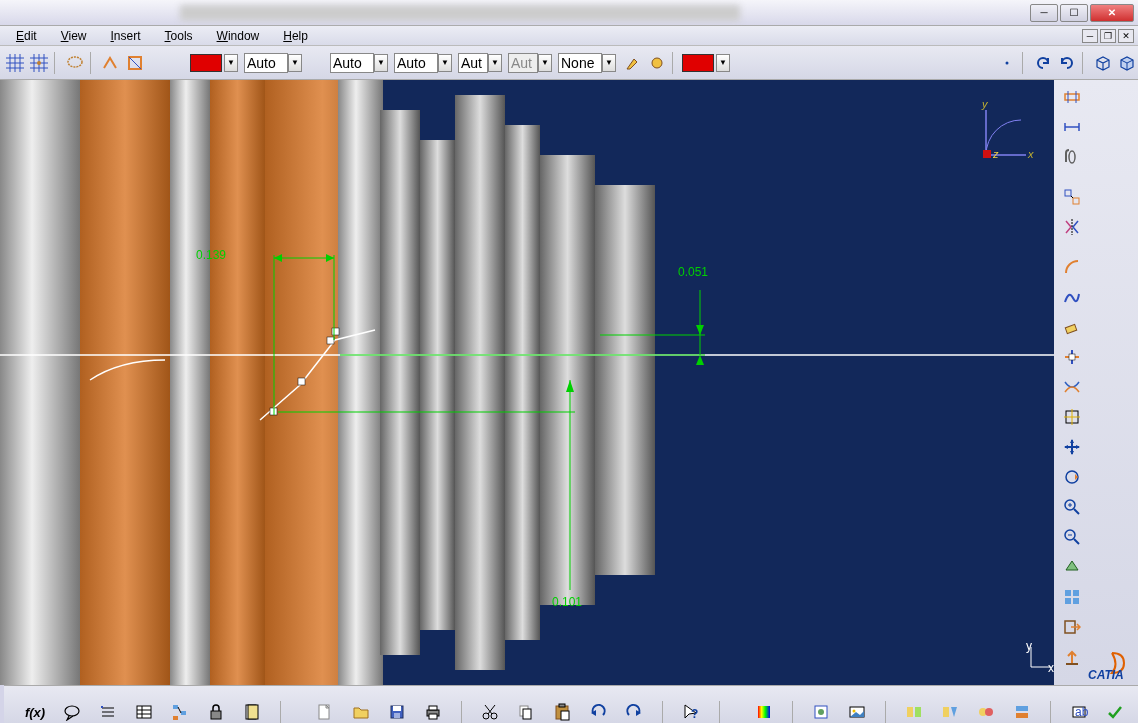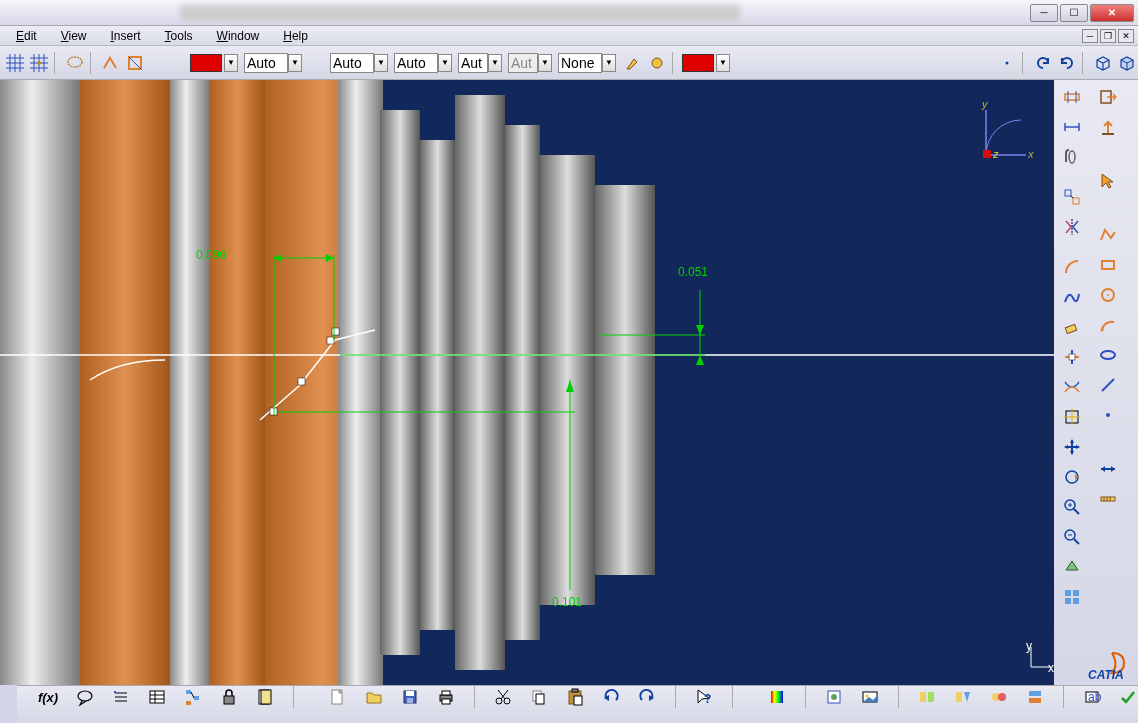--- a/index.html
+++ b/index.html
@@ -30,27 +30,27 @@
 .dropdown-arrow { width: 14px; height: 18px; border: 1px solid #888; background: linear-gradient(to bottom, #fff, #ddd); display: flex; align-items: center; justify-content: center; font-size: 8px; cursor: pointer; }
 .combo { display: flex; align-items: center; margin-right: 4px; }
 .combo select, .combo-input { height: 20px; border: 1px solid #888; background: #fff; padding: 0 2px; font-size: 14px; }
 .combo-input { width: 44px; }
 .combo-input.narrow { width: 30px; }
 
 
 .main-area { position: absolute; top: 80px; left: 0; right: 72px; bottom: 38px; background: #12285a; overflow: hidden; }
 
 
-.right-toolbar { position: absolute; top: 80px; right: 0; width: 84px; bottom: 38px; background: linear-gradient(to bottom, #e8e9f2, #d5d7e6); display: flex; }
+.right-toolbar { position: absolute; top: 80px; right: 0; width: 84px; bottom: 38px; background: linear-gradient(to bottom, #e8e9f2, #d5d7e6); display: flex; flex-direction: column; }
 .right-col { width: 36px; display: flex; flex-direction: column; align-items: center; padding-top: 4px; gap: 4px; }
 .right-col .tb-icon { width: 26px; height: 26px; }
 .catia-logo { position: absolute; bottom: 4px; right: 4px; width: 60px; height: 30px; }
 
 
-.bottom-toolbar { position: absolute; bottom: 0; left: 17px; right: 0; height: 38px; background: linear-gradient(to bottom, #e8e9f2, #d5d7e6); display: flex; align-items: flex-start; padding-left: 4px; gap: 16px; border-top: 1px solid #aaa; }
+.bottom-toolbar { position: absolute; bottom: 0; left: 4px; right: 0; height: 38px; background: linear-gradient(to bottom, #e8e9f2, #d5d7e6); display: flex; align-items: flex-end; padding-left: 4px; gap: 16px; border-top: 1px solid #aaa; }
 
 
 .dim-text { position: absolute; color: #00d000; font-size: 12px; background: transparent; }
 
 
 .axis-box { position: absolute; top: 20px; right: 30px; width: 70px; height: 70px; }
 .axis-label { position: absolute; color: #c0b030; font-size: 11px; font-style: italic; }
 
 .mini-axis { position: absolute; bottom: 10px; right: 10px; }
 
@@ -269,21 +269,21 @@
     <line x1="340" y1="275" x2="705" y2="275" stroke="#00d000" stroke-width="1"></line>
     <polygon points="700,255 696,245 704,245" fill="#00d000"></polygon>
     <polygon points="700,275 696,285 704,285" fill="#00d000"></polygon>
     <line x1="700" y1="210" x2="700" y2="255" stroke="#00d000" stroke-width="1"></line>
 
     <line x1="570" y1="300" x2="570" y2="510" stroke="#00d000" stroke-width="1"></line>
     <line x1="278" y1="332" x2="575" y2="332" stroke="#00d000" stroke-width="1"></line>
     <polygon points="570,300 566,312 574,312" fill="#00d000"></polygon>
   </svg>
 
-  <div class="dim-text" style="top:168px;left:196px">0.096</div>
+  <div class="dim-text" style="top:168px;left:196px">0.139</div>
   <div class="dim-text" style="top:185px;left:678px">0.051</div>
   <div class="dim-text" style="top:515px;left:552px">0.101</div>
 
   <div class="axis-box">
     <svg width="70" height="70" viewBox="0 0 70 70">
       <line x1="20" y1="55" x2="60" y2="55" stroke="#8080f0" stroke-width="1.5"></line>
       <line x1="20" y1="55" x2="20" y2="10" stroke="#8080f0" stroke-width="1.5"></line>
       <path d="M20 55 A 35 35 0 0 1 55 20" fill="none" stroke="#8080f0" stroke-width="1"></path>
       <rect x="17" y="50" width="8" height="8" fill="#d01010"></rect>
     </svg>

